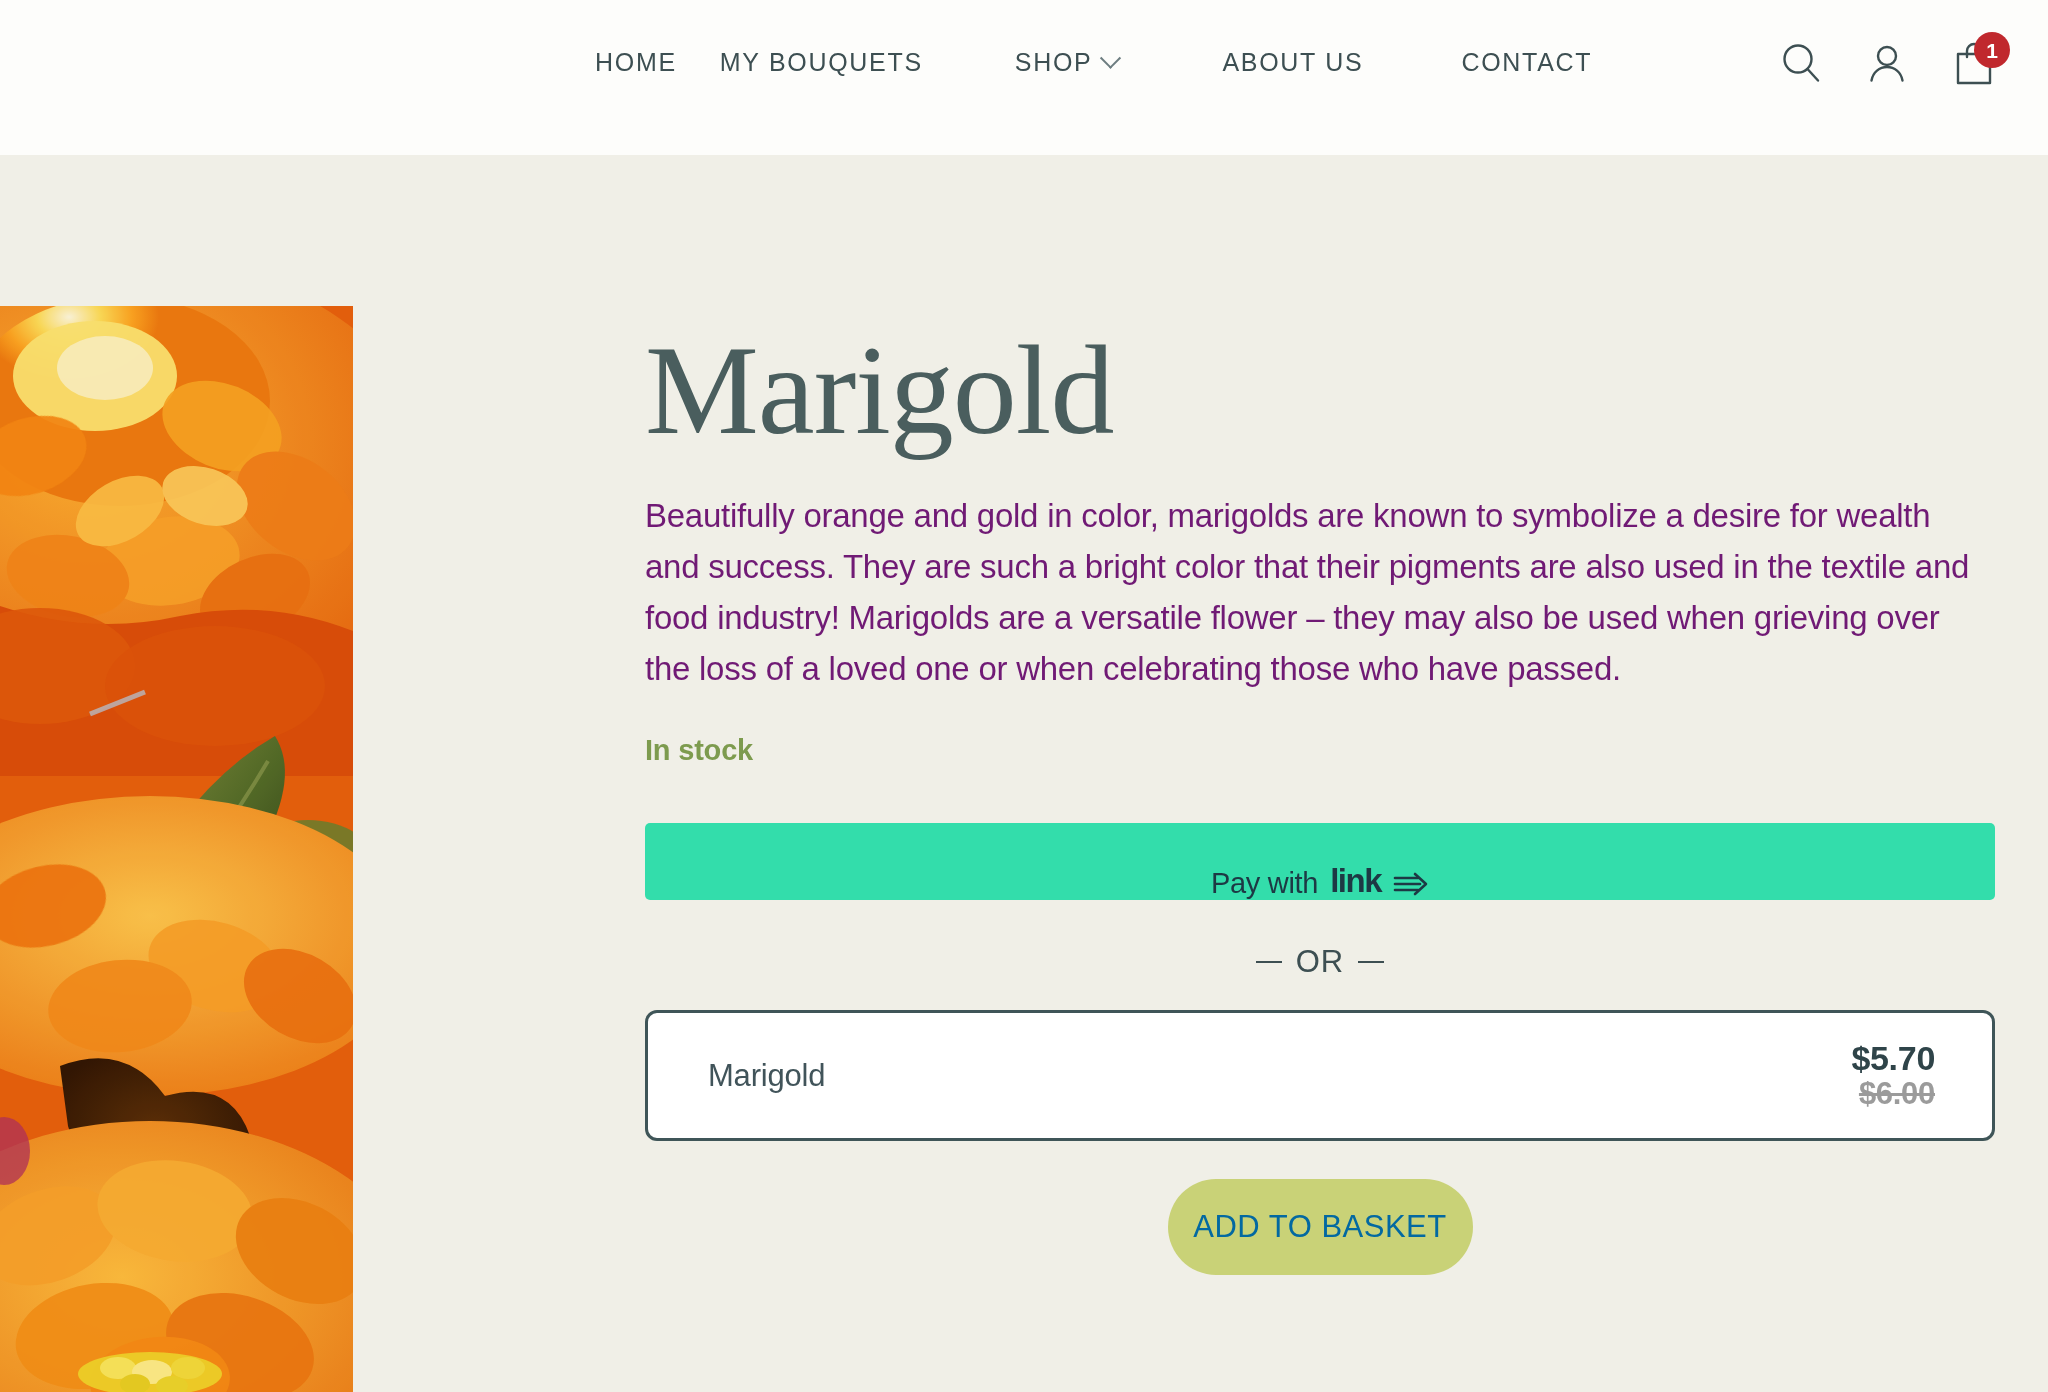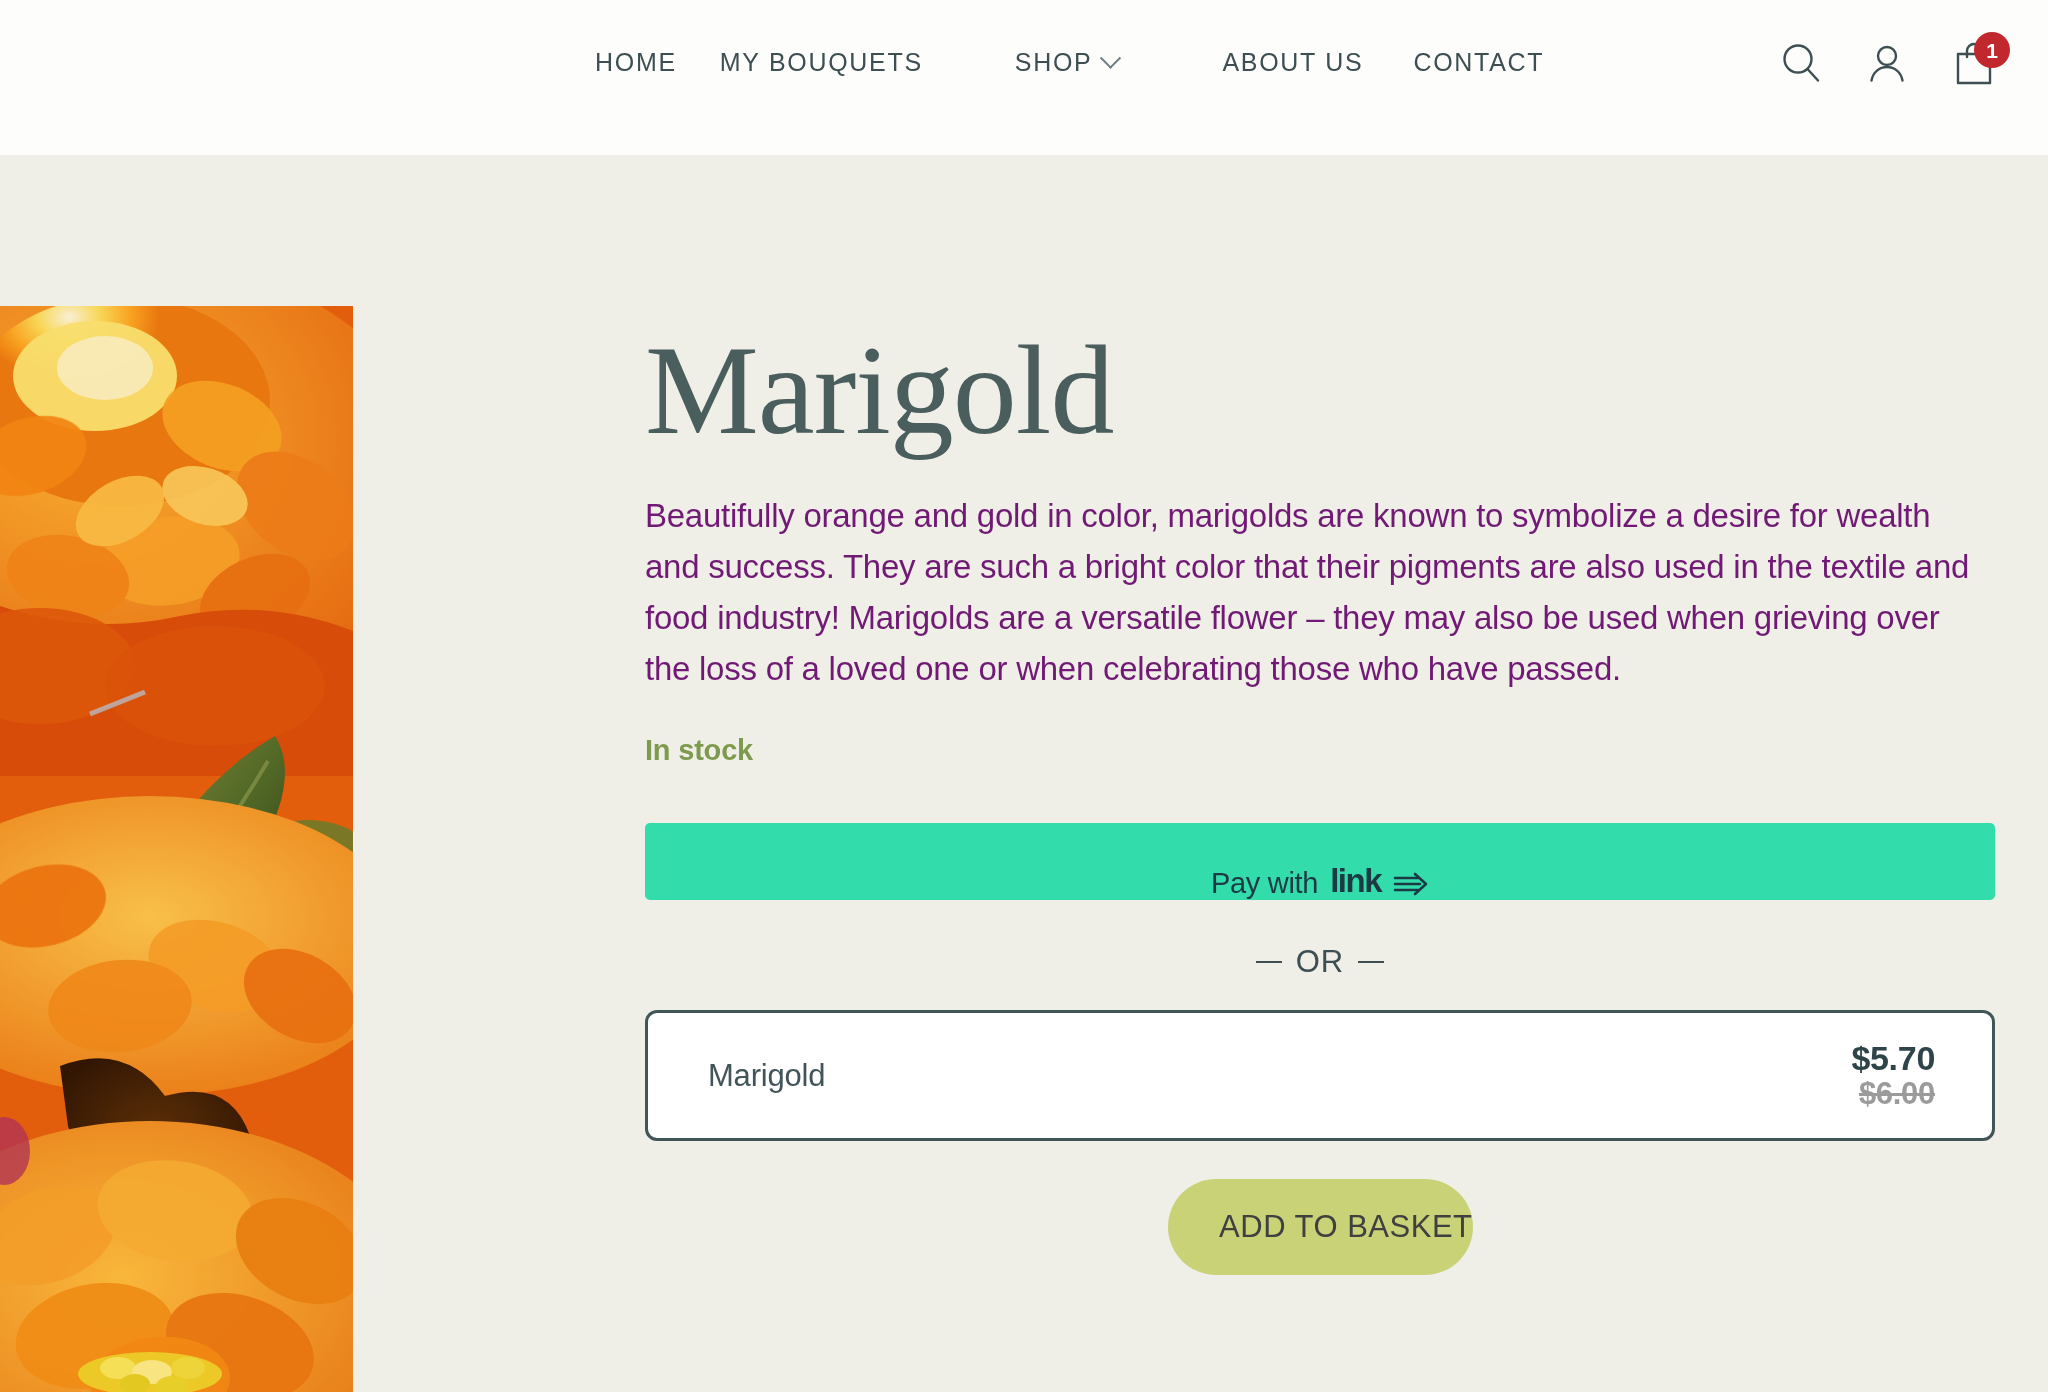--- a/index.html
+++ b/index.html
@@ -45,21 +45,21 @@
     text-decoration: none;
     white-space: nowrap;
     display: flex;
     align-items: center;
     gap: 11px;
     cursor: pointer;
   }
   .nav-item + .nav-item { margin-left: 43px; }
   .nav-item.shop { margin-left: 92px; }
   .nav-item.about { margin-left: 104px; }
-  .nav-item.contact { margin-left: 50px; }
+  .nav-item.contact { margin-left: 98px; }
 
   .chevron {
     display: inline-block;
     width: 15px; height: 15px;
     border-right: 2px solid #6d7d80;
     border-bottom: 2px solid #6d7d80;
     transform: rotate(45deg) translate(-3px,-3px);
   }
 
   .header-icons {
@@ -233,26 +233,25 @@
     display: flex;
     justify-content: center;
     margin-top: 38px;
   }
   .add-basket {
     background: #c9d277;
     border: none;
     border-radius: 100px;
     width: 305px;
     height: 96px;
-    color: #404040;
+    color: #0369a1;
     font-family: "Liberation Sans", sans-serif;
     font-size: 31px;
     letter-spacing: 0.5px;
     cursor: pointer;
-    text-align: right;
   }
 </style>
 </head>
 <body>
 
 <header class="site-header">
 
   <nav class="nav">
     <a class="nav-item">
       <span>HOME</span>

